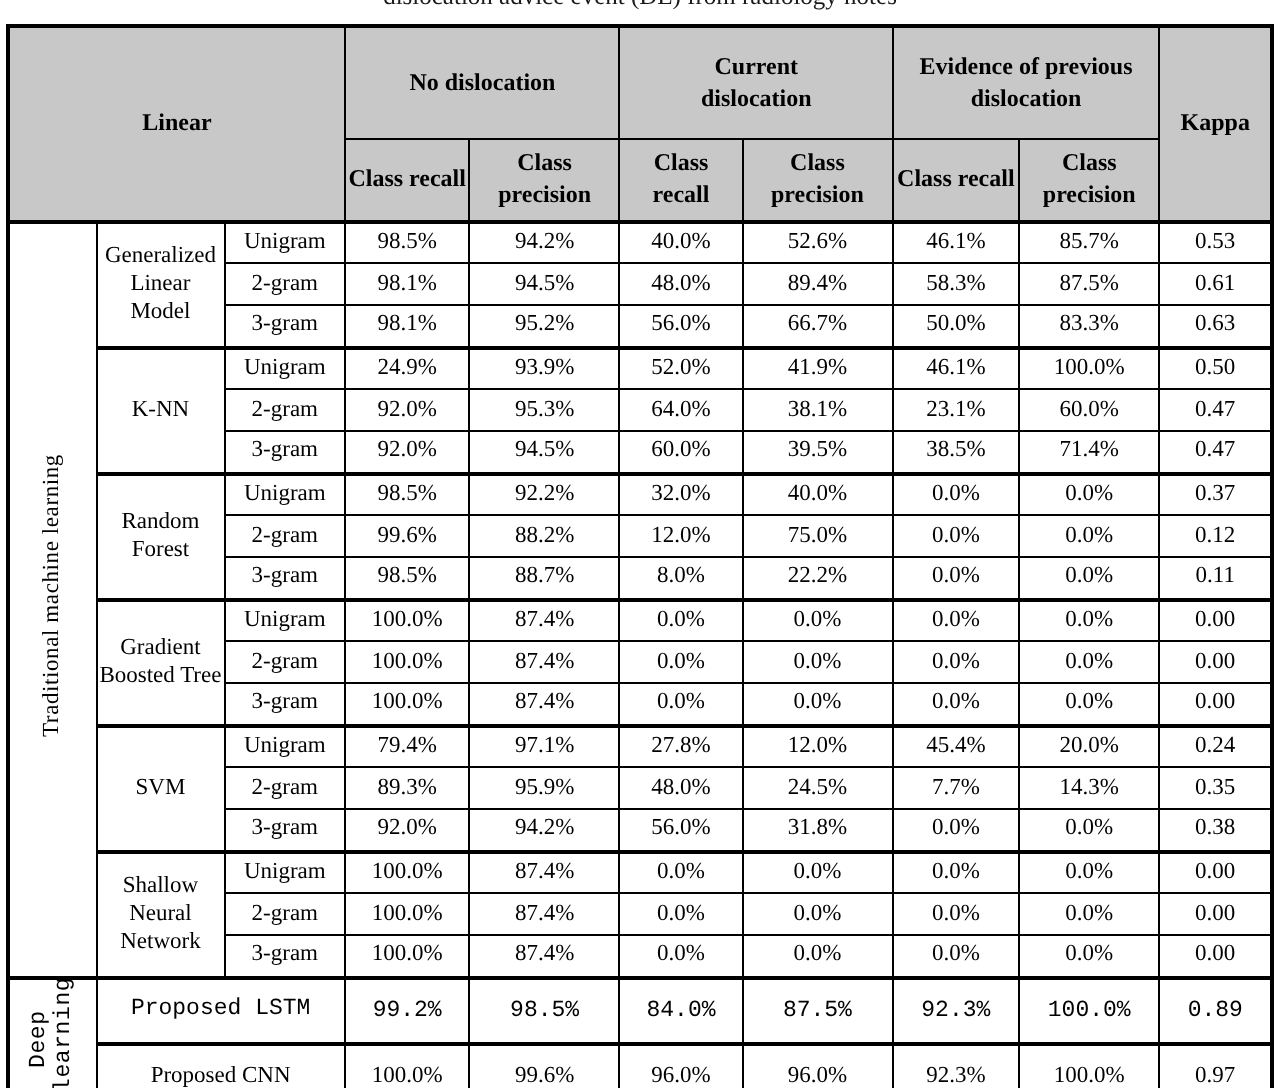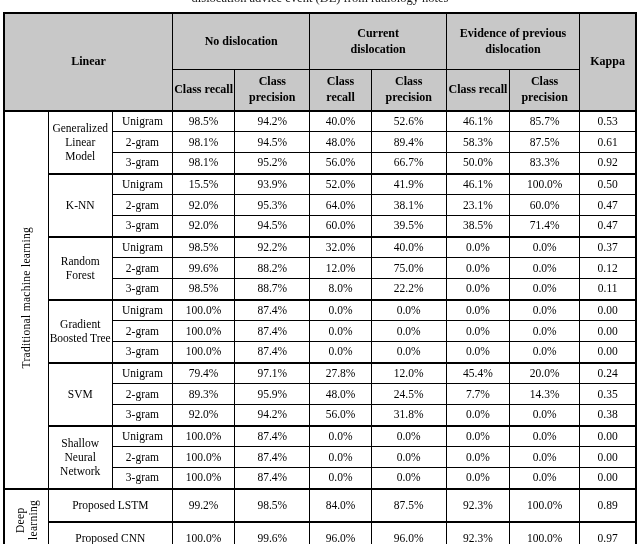--- a/index.html
+++ b/index.html
@@ -17,21 +17,21 @@
     border:1px solid #000;text-align:center;vertical-align:middle;
     padding:0 1px;overflow:hidden;
   }
   thead th{background:#c8c8c8;font-weight:bold;font-size:12px;line-height:1.3;}
   tr.h1{height:44px;}
   tr.h2{height:41px;}
   tbody tr{height:21px;}
   tbody td{font-size:11.5px;background:#ffffff;line-height:1.15;}
   tr.deep{height:33px;}
   tr.msep td{border-top-width:2px;}
-  tr.ssep td{border-top-width:2px;}
+  tr.ssep td{border-top-width:2px;font-family:Liberation Mono, monospace;}
   tbody tr:first-child td{border-top-width:2px;}
   .gh2{padding:0 22px;}
   .gh3{padding:12px 3px;}
   .model-cell{font-size:11.5px;line-height:1.25;}
   .vlabel-cell{padding:0;}
   .vtext{
     writing-mode:vertical-rl;transform:rotate(180deg);display:inline-block;
     font-size:11.5px;white-space:nowrap;letter-spacing:0.3px;
   }
   .vtext.wrap{white-space:normal;height:52px;line-height:1.1;}
@@ -98,27 +98,27 @@
       <td>0.61</td>
     </tr>
     <tr>
       <td>3-gram</td>
       <td>98.1%</td>
       <td>95.2%</td>
       <td>56.0%</td>
       <td>66.7%</td>
       <td>50.0%</td>
       <td>83.3%</td>
-      <td>0.92</td>
+      <td>0.63</td>
     </tr>
 
     <tr class="msep">
       <td class="model-cell" rowspan="3">K-NN</td>
       <td>Unigram</td>
-      <td>15.5%</td>
+      <td>24.9%</td>
       <td>93.9%</td>
       <td>52.0%</td>
       <td>41.9%</td>
       <td>46.1%</td>
       <td>100.0%</td>
       <td>0.50</td>
     </tr>
     <tr>
       <td>2-gram</td>
       <td>92.0%</td>

